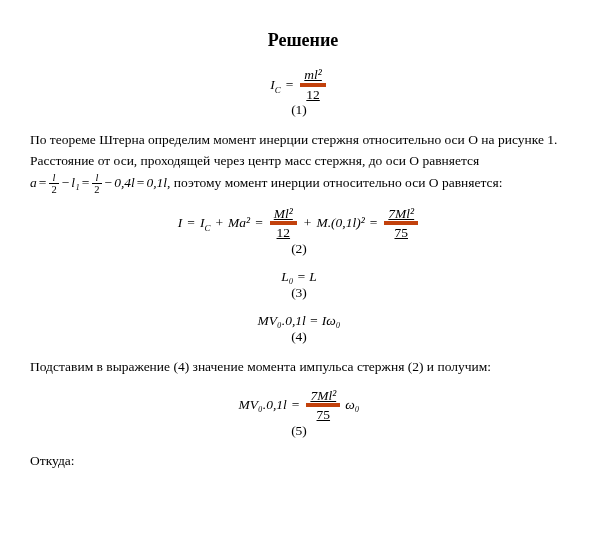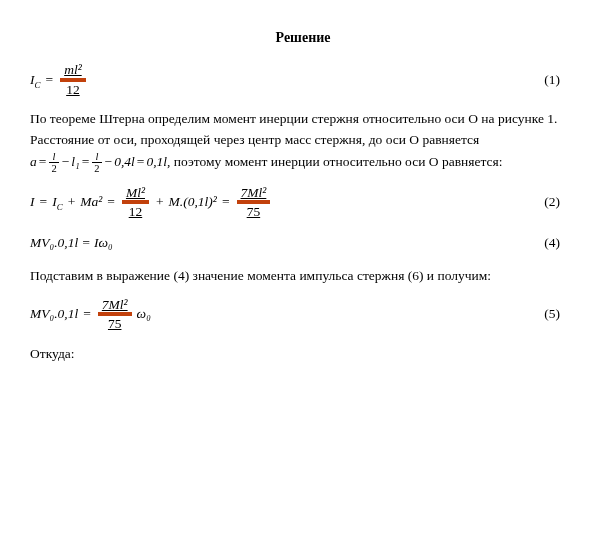--- a/index.html
+++ b/index.html
@@ -9,37 +9,38 @@
     background: #ffffff;
     color: #000;
     font-family: "Liberation Serif", serif;
     font-size: 13.5px;
     padding: 30px 34px 8px 30px;
     overflow: hidden;
   }
   .title {
     text-align: center;
     font-weight: bold;
-    font-size: 14px;
+    font-size: 18px;
     margin-bottom: 16px;
   }
   .para {
     line-height: 1.55;
     margin-bottom: 8px;
     text-align: left;
   }
   
   .mvar, .imathseg { font-style: italic; }
   .mop { font-style: normal; padding: 0 2px; }
   .eqrow {
     display: flex;
     justify-content: space-between;
     align-items: center;
-    margin: 10px 16px 12px 0;
+    margin: 10px 8px 12px 0;
     min-height: 22px;
+    flex-direction: column;
   }
   .eqbody {
     display: inline-flex;
     align-items: center;
     gap: 3px;
     font-style: italic;
   }
   .eqnum { font-style: normal; }
   .frac {
     display: inline-block;
@@ -108,30 +109,36 @@
       <span class="mop">=</span>
       <span class="frac">
         <span class="num">7Ml²</span>
         <span class="den">75</span>
       </span>
     </span>
     <span class="eqnum">(2)</span>
   </div>
 
 
+  <div class="eqrow">
+    <span class="eqbody">
+      <span class="mvar">L₀ = L</span>
+    </span>
+    <span class="eqnum">(3)</span>
+  </div>
 
   <div class="eqrow">
     <span class="eqbody">
       <span class="mvar">MV₀.0,1l = Iω₀</span>
     </span>
     <span class="eqnum">(4)</span>
   </div>
 
   <p class="para">
-    <span>Подставим в выражение (4) значение момента импульса стержня (6) и получим:</span>
+    <span>Подставим в выражение (4) значение момента импульса стержня (2) и получим:</span>
   </p>
 
   <div class="eqrow">
     <span class="eqbody">
       <span class="mvar">MV₀.0,1l</span>
       <span class="mop">=</span>
       <span class="frac">
         <span class="num">7Ml²</span>
         <span class="den">75</span>
       </span>

